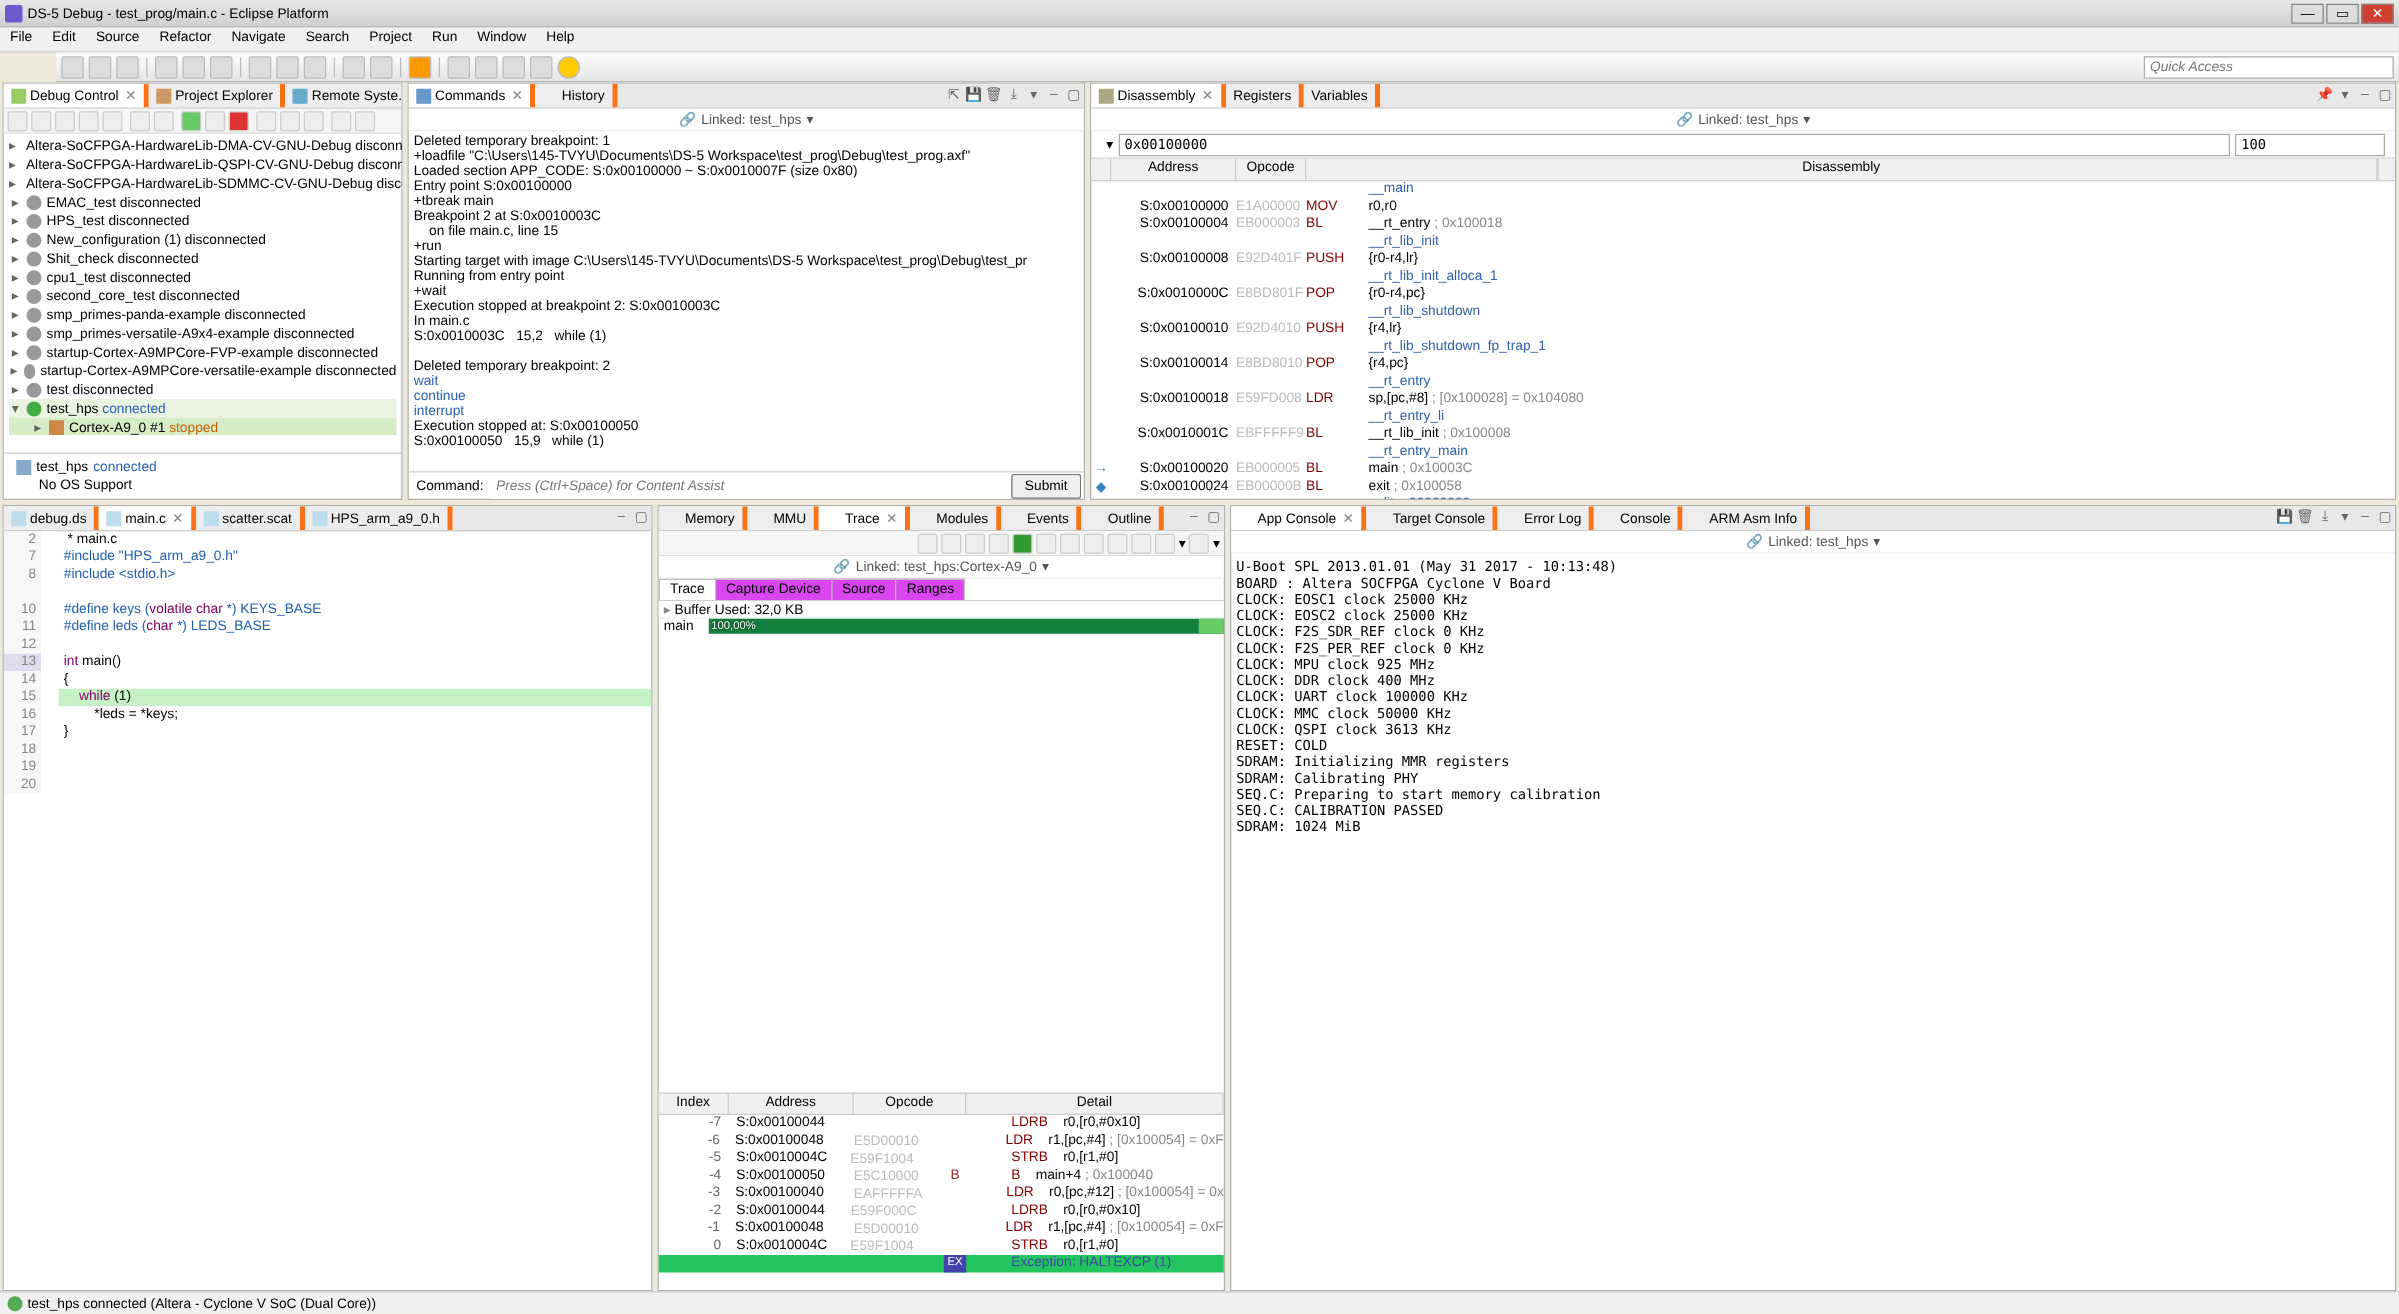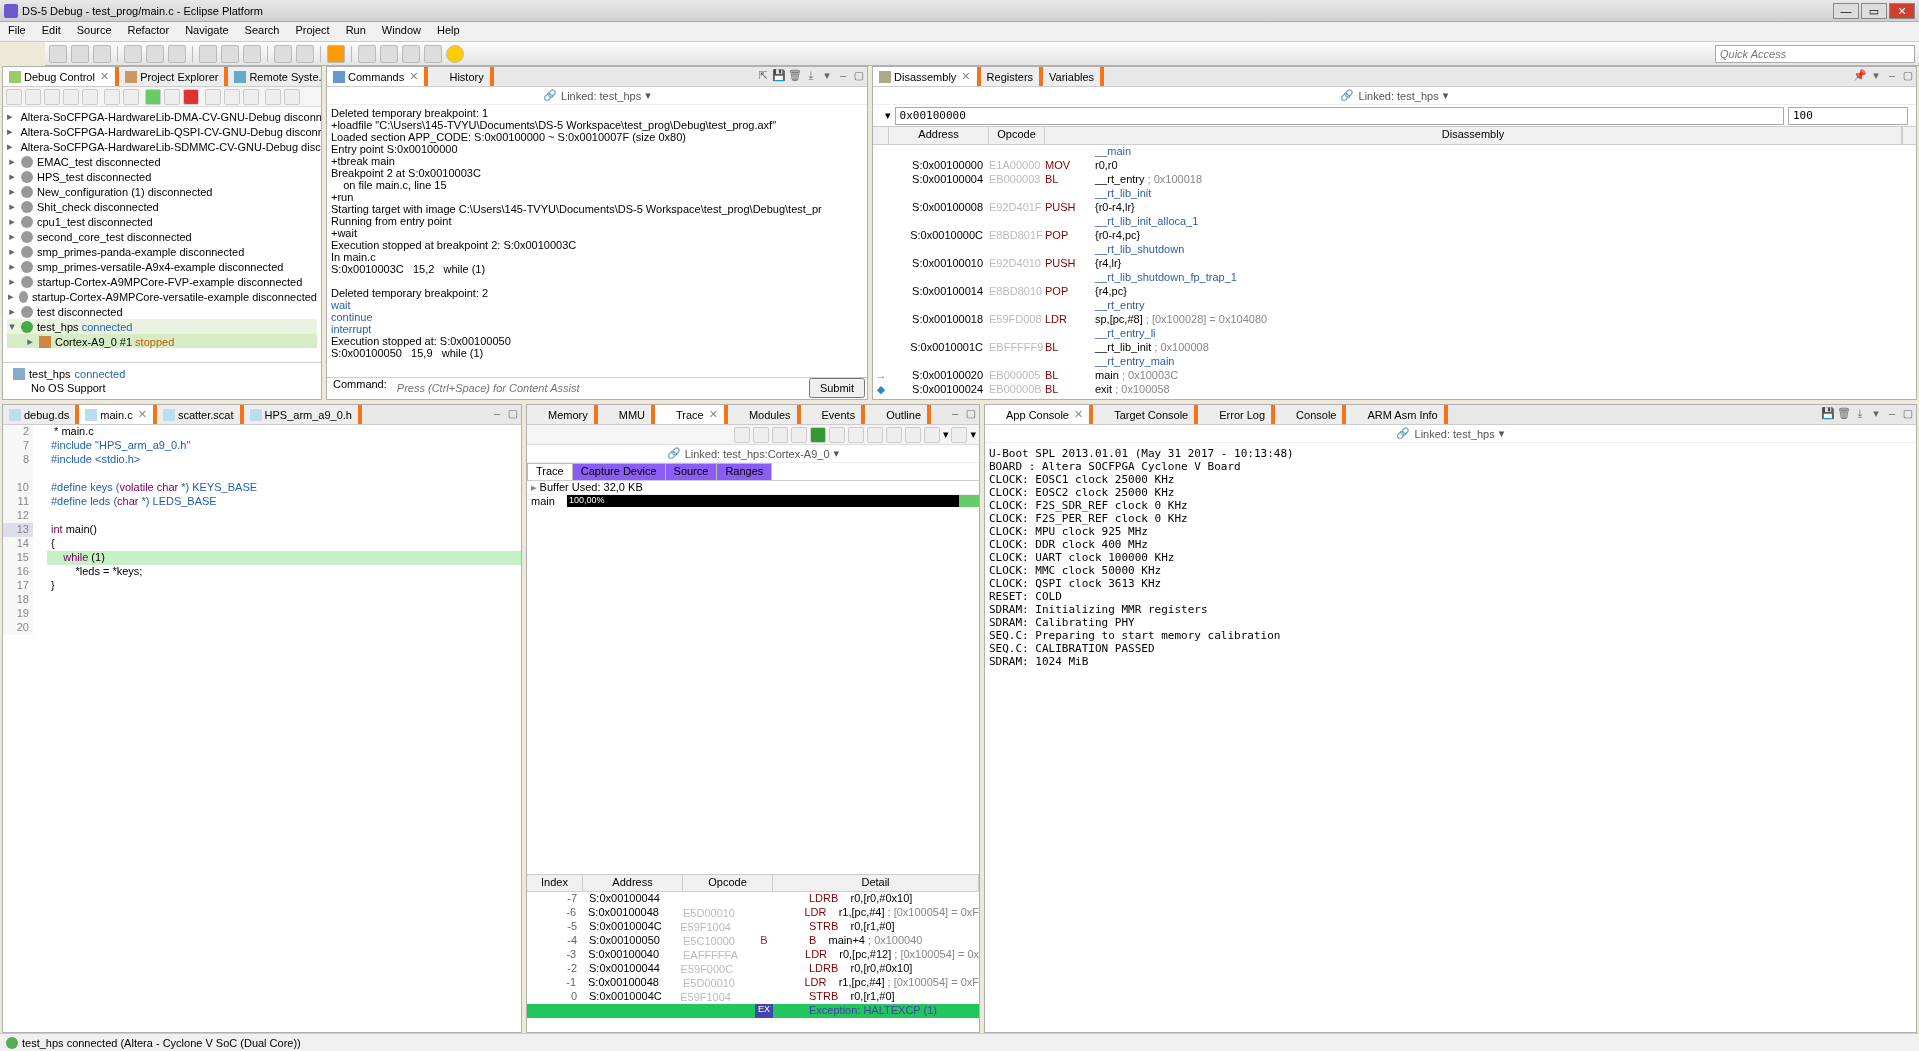--- a/index.html
+++ b/index.html
@@ -45,21 +45,21 @@
 .tree .bug.gray { background: #999; }
 .tree .caret { width: 10px; text-align: center; color: #666; }
 .tree .row.sel { background: #d6ecc6; }
 .tree .row.sel2 { background: #eaf3e0; }
 .tree .blue { color: #2860b4; }
 .tree .orange { color: #c06000; }
 
 
 .console-text { padding: 2px 4px; white-space: pre; }
 .console-text .blue { color: #2860b4; }
-.cmd-input-row { height: 22px; border-top: 1px solid #ccc; display: flex; }
+.cmd-input-row { height: 22px; border-top: 1px solid #ccc; display: flex; align-items: center; }
 .cmd-input-row label { padding: 0 6px; }
 .cmd-input-row input { flex: 1; border: none; height: 20px; padding: 0 4px; font-style: italic; color: #888; }
 .cmd-input-row button { width: 56px; height: 20px; margin: 0 2px; }
 
 
 .dis-toolbar { height: 22px; border-bottom: 1px solid #ccc; display: flex; align-items: center; gap: 4px; padding: 0 4px; }
 .dis-toolbar input { border: 1px solid #aaa; height: 18px; padding: 0 4px; font-family: Consolas, monospace; }
 .dis-hdr { height: 18px; background: #f0f0f0; border-bottom: 1px solid #ccc; display: flex; }
 .dis-hdr .c { border-right: 1px solid #ccc; padding: 1px 4px; text-align: center; }
 .dis-rows { font-family: Consolas, monospace; font-size: 11px; }
@@ -78,26 +78,26 @@
 .erow .gut { width: 30px; text-align: right; padding-right: 4px; background: #f7f7f7; color: #888; }
 .erow .mk { width: 14px; background: #fff; }
 .erow .txt { flex: 1; padding-left: 4px; white-space: pre; }
 .erow .cm { color: #2060b0; }
 .erow .kw { color: #800060; text-align: center; }
 .erow.hl .txt { background: #c6f0c6; }
 .erow.box .gut { background: #dde; }
 
 
 .trace-tabs { height: 18px; display: flex; border-bottom: 1px solid #ccc; }
-.trace-tabs .tt { padding: 1px 8px; border: 1px solid #bbb; border-bottom: none; background: #8b5cf6; margin-right: -1px; cursor: pointer; }
+.trace-tabs .tt { padding: 1px 8px; border: 1px solid #bbb; border-bottom: none; background: #d946ef; margin-right: -1px; cursor: pointer; }
 .trace-tabs .tt.active { background: #fff; }
 .buf-row { height: 14px; padding: 0 4px; background: #fff; border-bottom: 1px solid #eee; }
 .bar-row { height: 12px; display: flex; }
 .bar-row .lbl { width: 40px; padding-left: 4px; }
-.bar-row .bar { flex: 1; background: #000000; position: relative; text-align: center; }
+.bar-row .bar { flex: 1; background: #15803d; position: relative; text-align: center; }
 .bar-row .bar .g { position: absolute; right: 0; top: 0; bottom: 0; width: 20px; background: #6c6; }
 .bar-row .pct { position: absolute; left: 2px; top: 0; color: #fff; font-size: 9px; text-shadow: 0 0 2px #000; }
 .trace-hdr { height: 18px; background: #f0f0f0; border-top: 1px solid #ccc; border-bottom: 1px solid #ccc; display: flex; }
 .trace-hdr .c { border-right: 1px solid #ccc; padding: 1px 4px; text-align: center; }
 .trow { display: flex; height: 14px; }
 .trow.sel { background: #22c55e; }
 .trow .ix { width: 56px; text-align: right; padding-right: 6px; color: #666; }
 .trow .ad { width: 100px; padding-left: 6px; }
 .trow .oc { width: 72px; color: #bbb; margin-top: 15px; }
 .trow .mk { width: 18px; text-align: center; color: #a22; }

